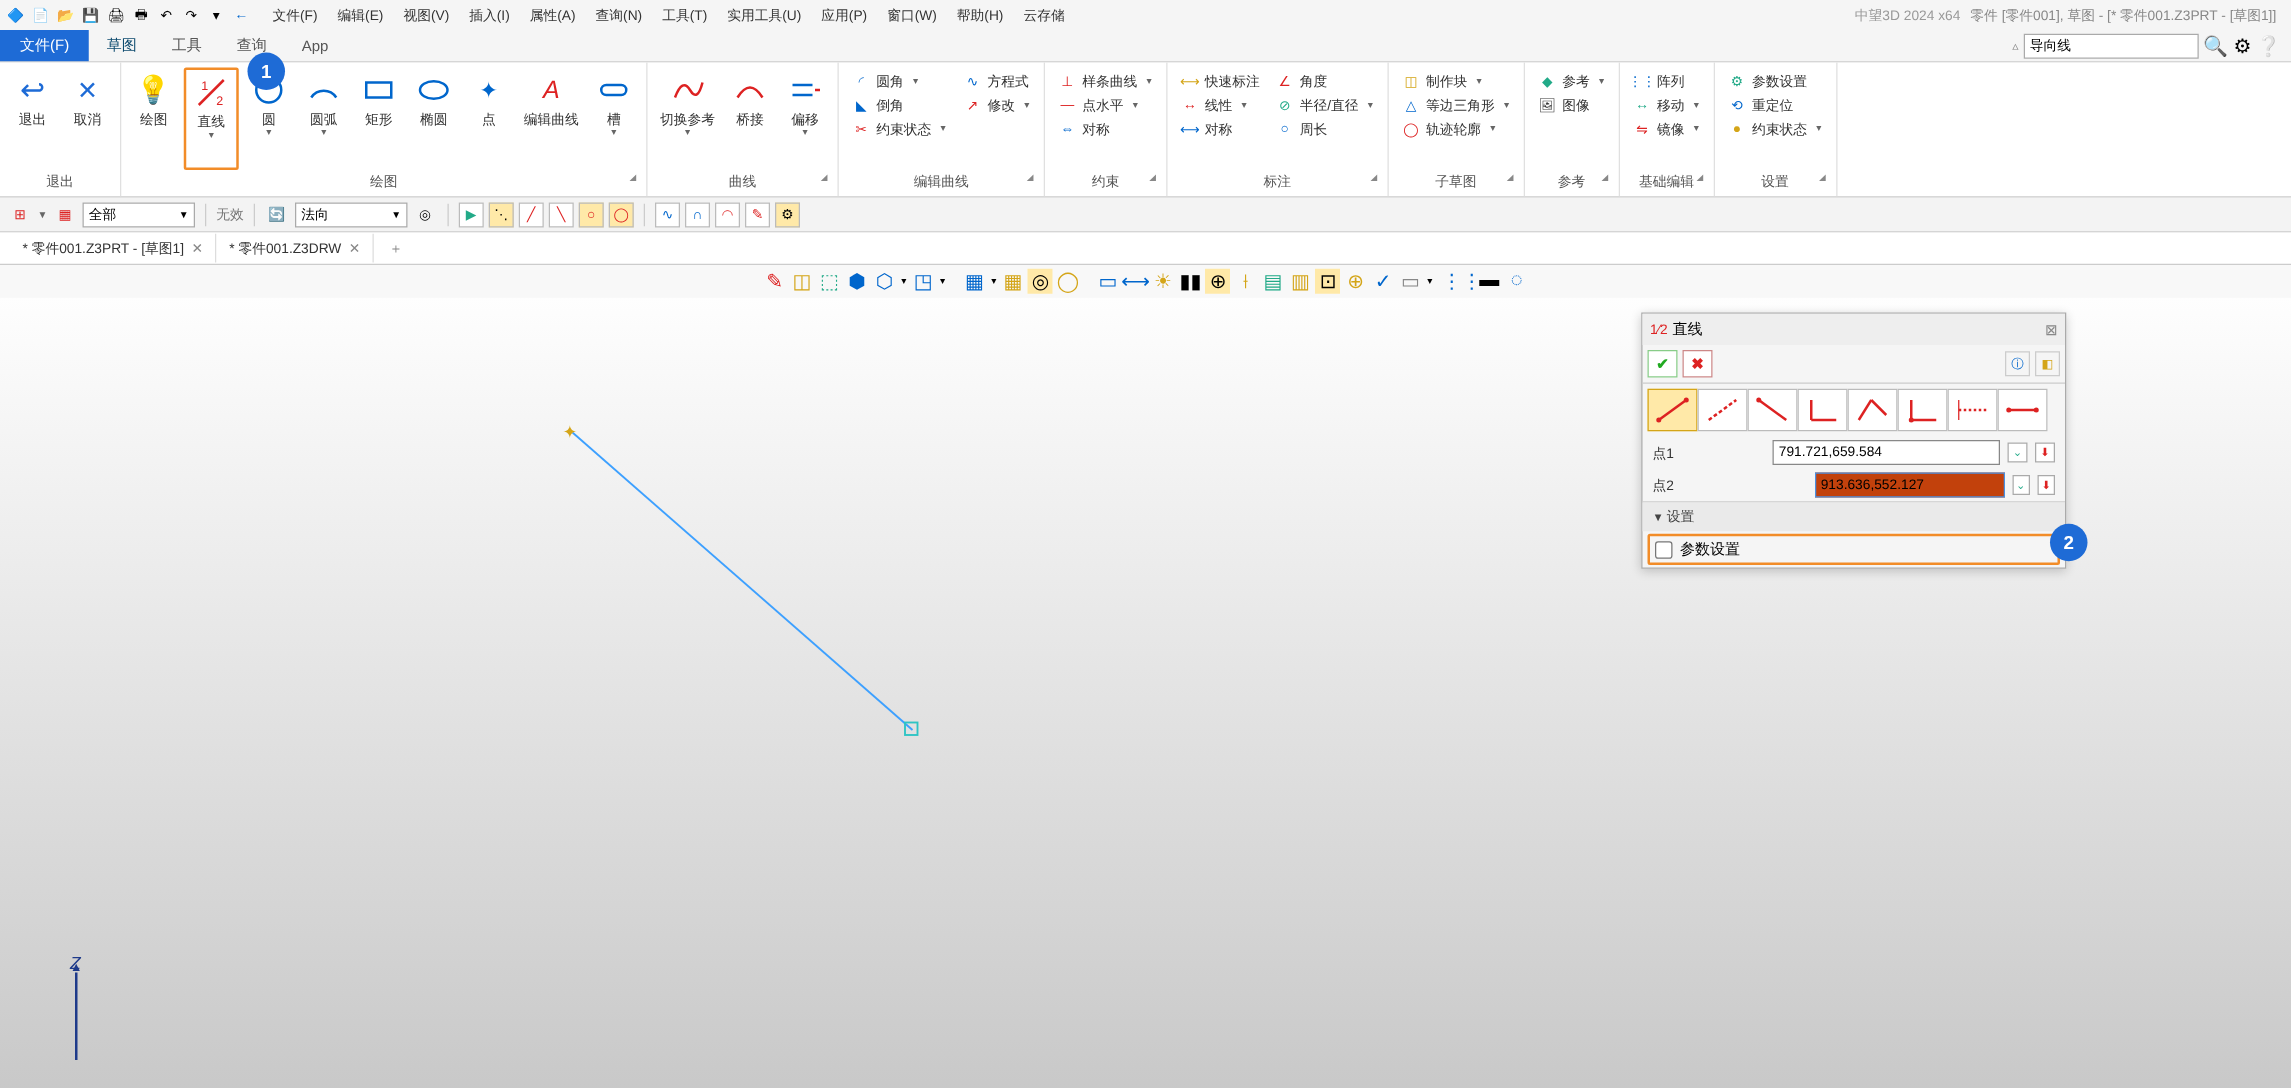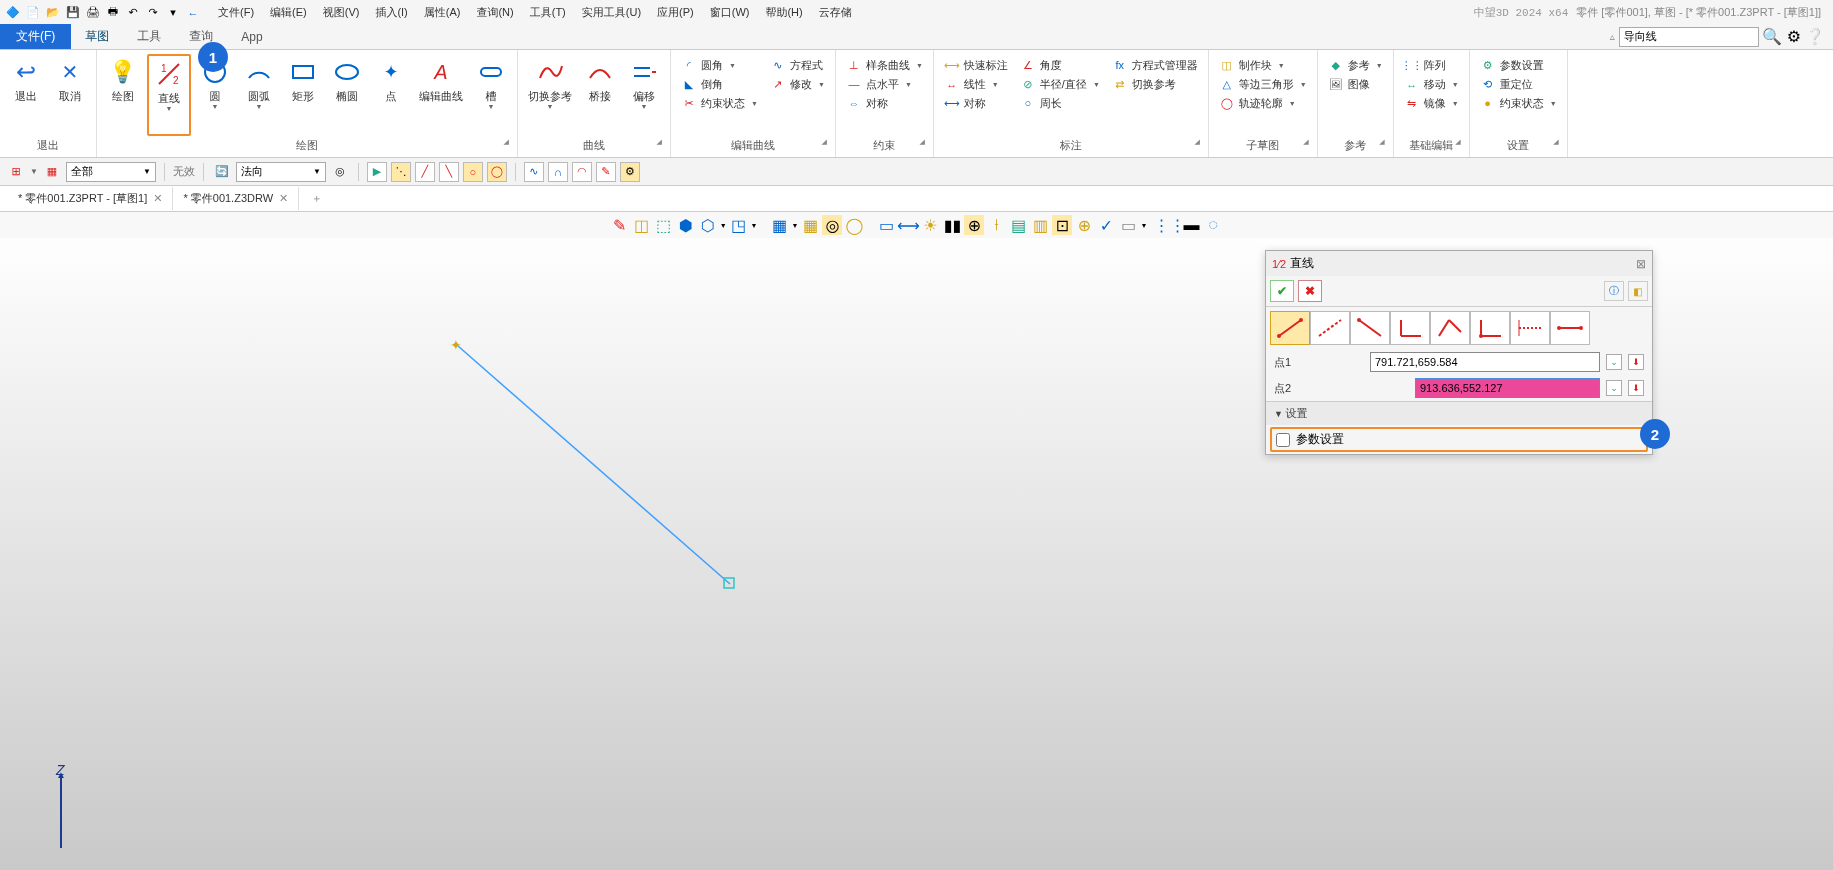--- a/index.html
+++ b/index.html
@@ -4,21 +4,21 @@
 <style>
 * { box-sizing: border-box; margin: 0; padding: 0; font-family: "Microsoft YaHei", sans-serif; }
 body { background: #f0f0f0; overflow: hidden; }
 
 
 .titlebar { height: 24px; background: #f5f5f5; display: flex; align-items: center; font-size: 11px; }
 .titlebar .qat { display: flex; gap: 2px; padding: 0 4px; }
 .titlebar .qat span { width: 18px; height: 18px; display: inline-flex; align-items: center; justify-content: center; border-radius: 2px; }
 .titlebar .menus { display: flex; gap: 8px; padding-left: 8px; }
 .titlebar .menus span { padding: 2px 4px; color: #333; }
-.titlebar .apptitle { margin-left: auto; color: #999; padding-right: 8px; font-family: Liberation Mono, monospace; }
+.titlebar .apptitle { margin-left: auto; color: #999; padding-right: 8px; }
 .titlebar .doctitle { color: #888; padding-right: 12px; }
 
 
 .filerow { height: 26px; background: #f5f5f5; display: flex; align-items: stretch; border-bottom: 1px solid #ccc; }
 .filebtn { background: #1e6bd6; color: #fff; padding: 4px 16px; font-size: 12px; display: flex; align-items: center; }
 .tabbtn { padding: 4px 14px; font-size: 12px; color: #555; display: flex; align-items: center; cursor: pointer; }
 .tabbtn.active { color: #0c4a6e; }
 .filerow .search { margin-left: auto; display: flex; align-items: center; gap: 4px; padding-right: 8px; }
 .filerow .search input { width: 140px; height: 20px; font-size: 11px; padding: 0 4px; border: 1px solid #aaa; }
 
@@ -61,39 +61,39 @@
 
 
 .canvas { position: relative; height: 640px; background: linear-gradient(to bottom, #fefefe 0%, #c8c8c8 100%); }
 .drawline { position: absolute; left: 450px; top: 100px; }
 .axis { position: absolute; left: 60px; bottom: 30px; }
 .axis .z { position: absolute; bottom: 70px; left: -4px; color: #1e3a8a; font-size: 14px; font-style: italic; }
 .axis .line { width: 2px; height: 70px; background: #1e3a8a; position: absolute; bottom: 0; }
 .axis .arrow { position: absolute; bottom: 68px; left: -4px; color: #1e3a8a; font-size: 10px; }
 
 
-.panel { position: absolute; right: 180px; top: 12px; width: 388px; background: #f5f5f5; border: 1px solid #aaa; box-shadow: 0 2px 8px rgba(0,0,0,0.2); font-size: 12px; }
+.panel { position: absolute; right: 180px; top: 12px; width: 340px; background: #f5f5f5; border: 1px solid #aaa; box-shadow: 0 2px 8px rgba(0,0,0,0.2); font-size: 12px; }
 .panel .phead { display: flex; align-items: center; padding: 4px 6px; background: #eee; }
 .panel .phead .ptitle { flex: 1; font-size: 12px; }
 .panel .phead .pclose { cursor: pointer; color: #888; }
 .panel .pactions { display: flex; align-items: center; padding: 4px; gap: 4px; }
 .panel .pactions .ok { width: 24px; height: 22px; background: #fff; border: 1px solid #8c8; color: #2a2; display: flex; align-items: center; justify-content: center; font-weight: bold; }
 .panel .pactions .cancel { width: 24px; height: 22px; background: #fff; border: 1px solid #c88; color: #d22; display: flex; align-items: center; justify-content: center; font-weight: bold; }
 .panel .pactions .spacer { flex: 1; }
 .panel .pactions .info { width: 20px; height: 20px; display: inline-flex; align-items: center; justify-content: center; border: 1px solid #ccc; font-size: 10px; }
 .panel .section { border-top: 1px solid #ccc; }
 .panel .secthead { padding: 4px 8px; background: #eaeaea; font-size: 11px; color: #444; }
 .panel .secthead::before { content: "▼ "; font-size: 9px; }
 .panel .types { display: flex; padding: 4px; gap: 0; }
 .panel .typeicon { width: 40px; height: 34px; border: 1px solid #bbb; display: flex; align-items: center; justify-content: center; background: #fff; }
 .panel .typeicon.sel { background: #ffe9a8; border-color: #d4a518; }
 .panel .prow { display: flex; align-items: center; padding: 3px 8px; gap: 6px; }
 .panel .prow label { width: 90px; font-size: 11px; color: #333; }
 .panel .prow input[type=text] { flex: 1; height: 20px; font-size: 11px; padding: 0 4px; border: 1px solid #888; }
-.panel .prow input.active { background: #ec4899; border: 1px solid #4a90e2; margin-left: 45px; }
+.panel .prow input.active { background: #c2410c; border: 1px solid #4a90e2; margin-left: 45px; }
 .panel .prow .unit { font-size: 11px; color: #555; }
 .panel .prow .mini { width: 16px; height: 16px; border: 1px solid #aaa; display: inline-flex; align-items: center; justify-content: center; font-size: 9px; background: #fff; cursor: pointer; }
 .panel .checkrow { display: flex; align-items: center; padding: 4px 8px 8px 8px; gap: 6px; }
 .panel .checkrow input { width: 14px; height: 14px; }
 .panel .hlrow { border: 2px solid #f28c28; margin: 2px 4px; padding: 2px 4px; border-radius: 2px; position: relative; }
 
 svg.geom { overflow: visible; }
 </style>
 </head>
 <body>
@@ -343,30 +343,20 @@
             <span>角度</span>
           </div>
         <div class="smallbtn">
             <span class="sicon" style="color:#2a8">⊘</span>
             <span>半径/直径</span>
             <span class="drop">▼</span>
           </div>
         <div class="smallbtn">
             <span class="sicon" style="color:#06c">○</span>
             <span>周长</span>
-          </div>
-      </div>
-      <div class="smallstack">
-        <div class="smallbtn">
-            <span class="sicon" style="color:#06c">fx</span>
-            <span>方程式管理器</span>
-          </div>
-        <div class="smallbtn">
-            <span class="sicon" style="color:#d4a518">⇄</span>
-            <span>切换参考</span>
           </div>
       </div>
     </div>
     <div class="label">标注</div>
   </div>
 
   <div class="rgroup">
     <div class="items">
         <div class="smallstack">
       <div class="smallbtn">

